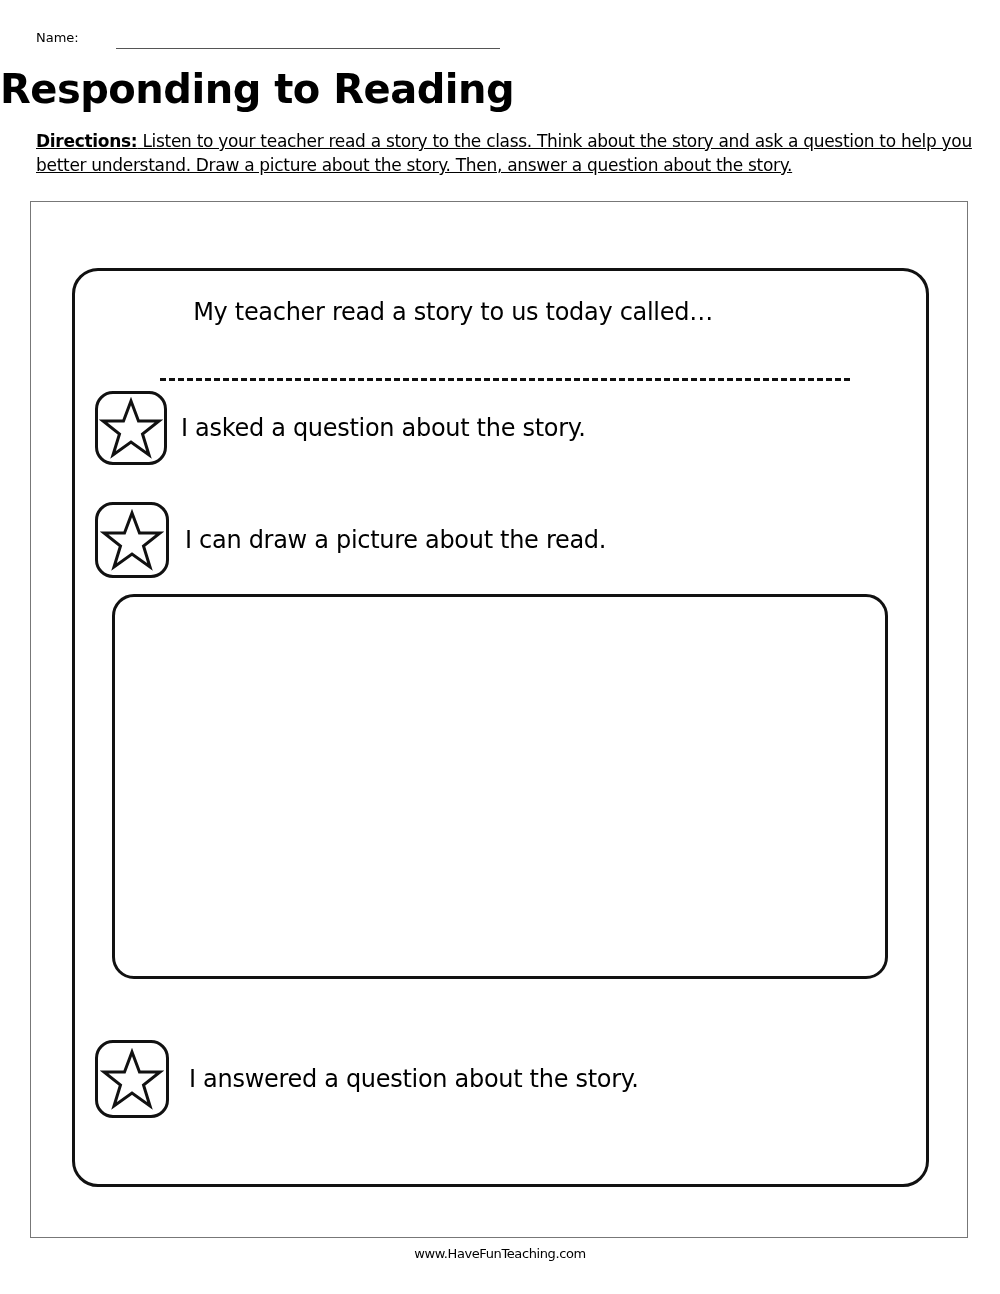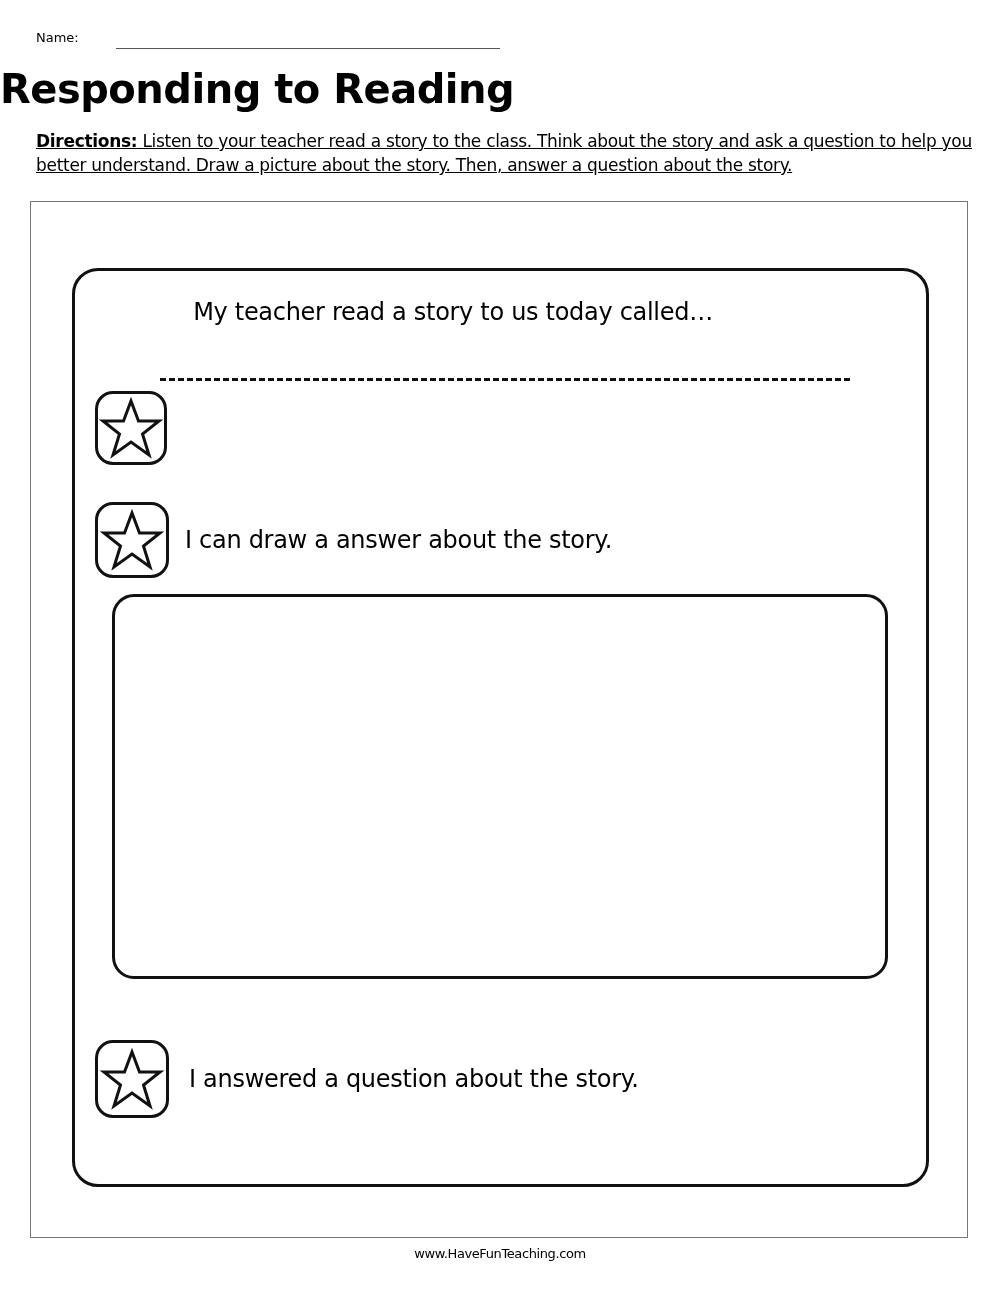--- a/index.html
+++ b/index.html
@@ -38,29 +38,30 @@
 
 <div class="prompt">My teacher read a story to us today called…</div>
 <div class="title-line"></div>
 
 <div class="check-row" style="top:391px;">
   <div class="star-box">
     <svg viewBox="0 0 64 62">
         <polygon points="32,4 39.5,24 60,24 43.5,37 50,58 32,45 14,58 20.5,37 4,24 24.5,24" fill="none" stroke="#111" stroke-width="3" stroke-linejoin="miter"></polygon>
       </svg>
   </div>
+  <span class="check-label">I asked a question about the story.</span>
 </div>
 
 <div class="check-row" style="top:502px;">
   <div class="star-box" style="width:74px;height:76px;">
     <svg viewBox="0 0 64 62">
         <polygon points="32,4 39.5,24 60,24 43.5,37 50,58 32,45 14,58 20.5,37 4,24 24.5,24" fill="none" stroke="#111" stroke-width="3" stroke-linejoin="miter"></polygon>
       </svg>
   </div>
-  <span class="check-label" style="margin-left:16px;">I can draw a answer about the story.</span>
+  <span class="check-label" style="margin-left:16px;">I can draw a picture about the read.</span>
 </div>
 
 <div class="drawing-box"></div>
 
 <div class="check-row" style="top:1040px;text-align:center;">
   <div class="star-box" style="width:74px;height:78px;">
     <svg viewBox="0 0 64 62">
         <polygon points="32,4 39.5,24 60,24 43.5,37 50,58 32,45 14,58 20.5,37 4,24 24.5,24" fill="none" stroke="#111" stroke-width="3" stroke-linejoin="miter"></polygon>
       </svg>
   </div>

